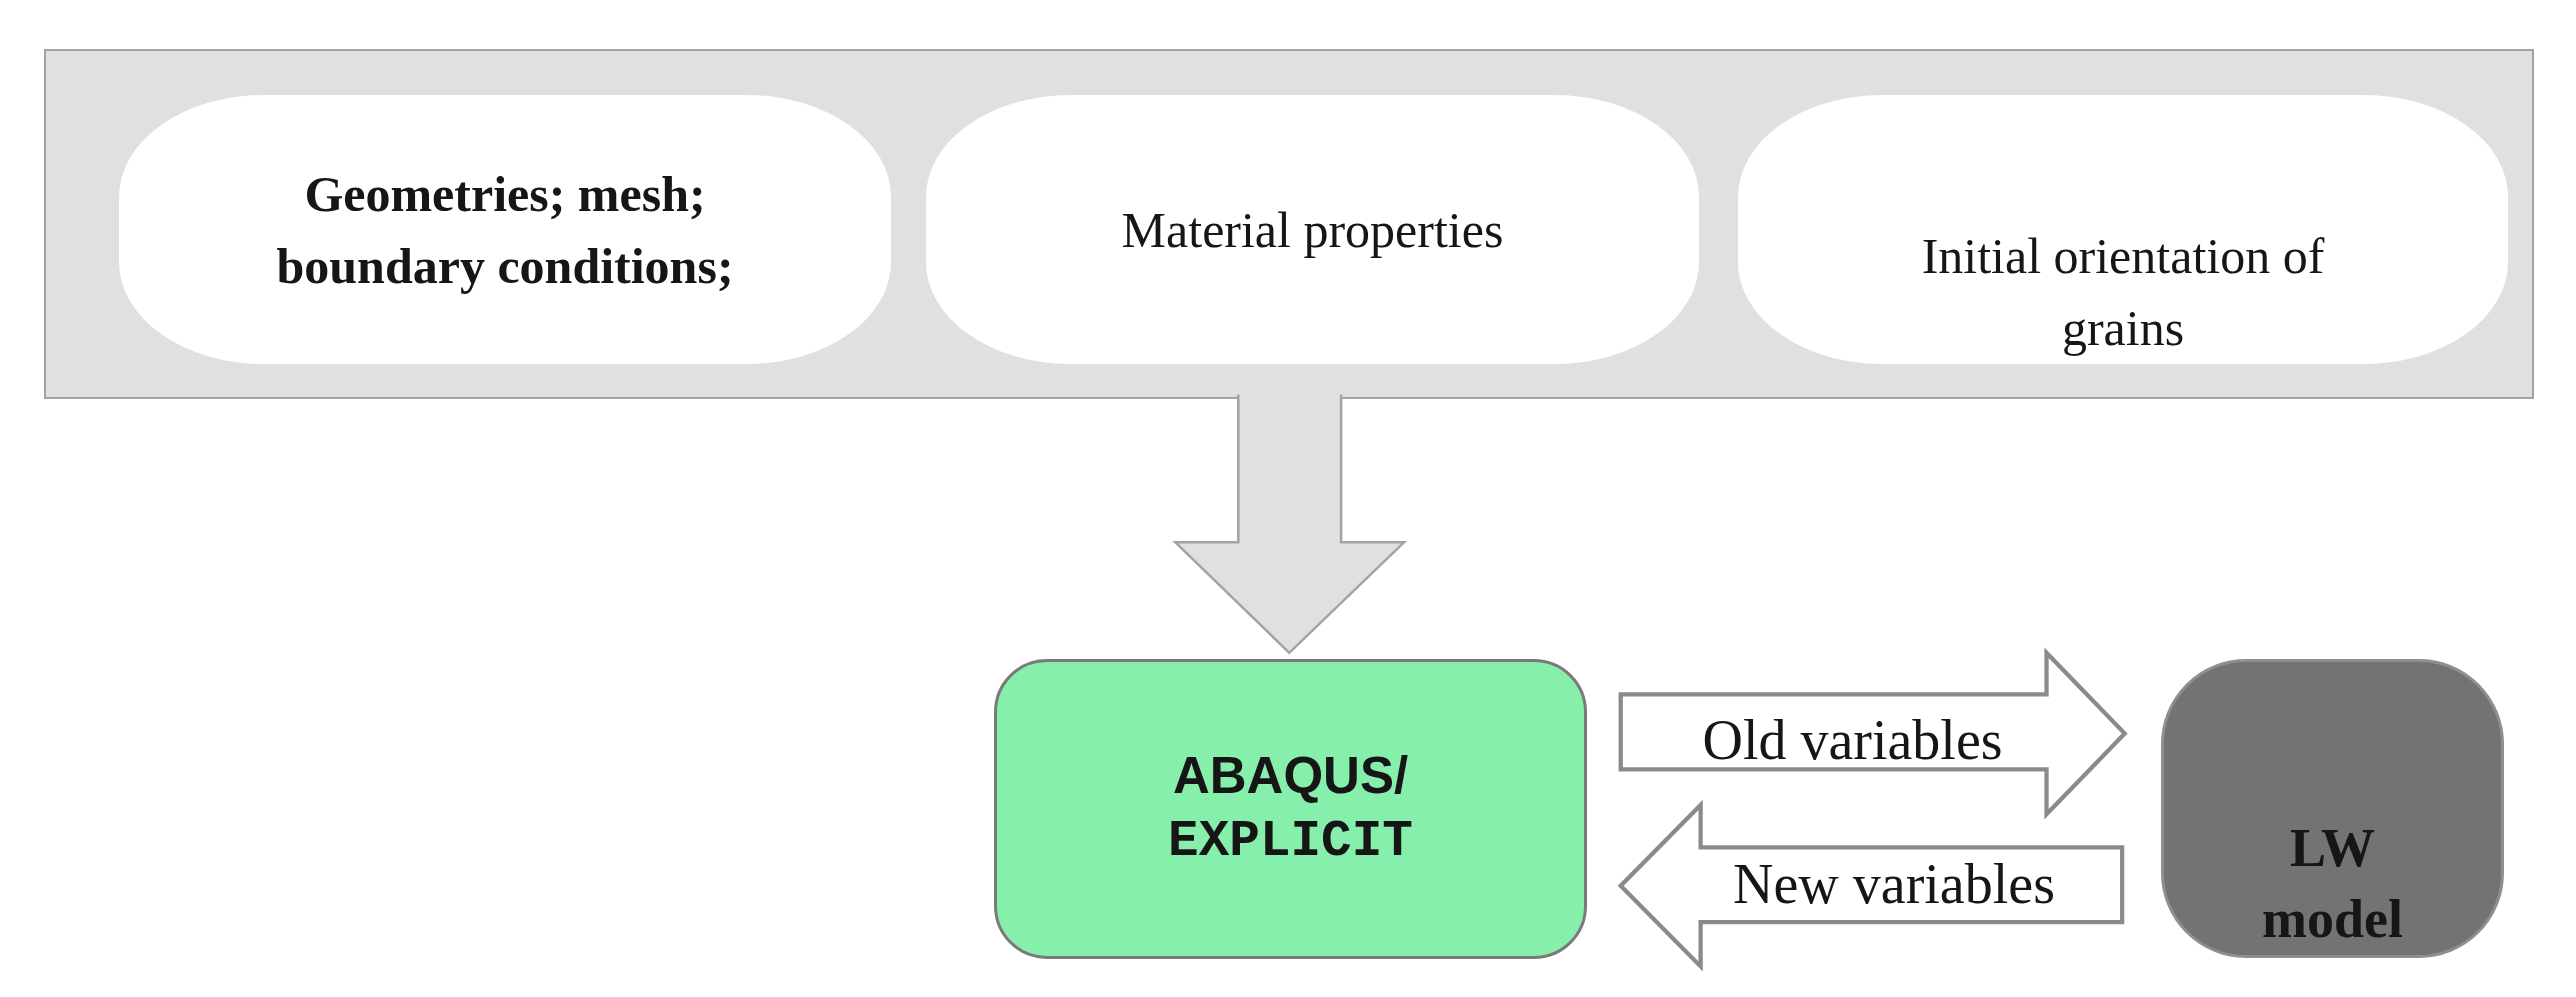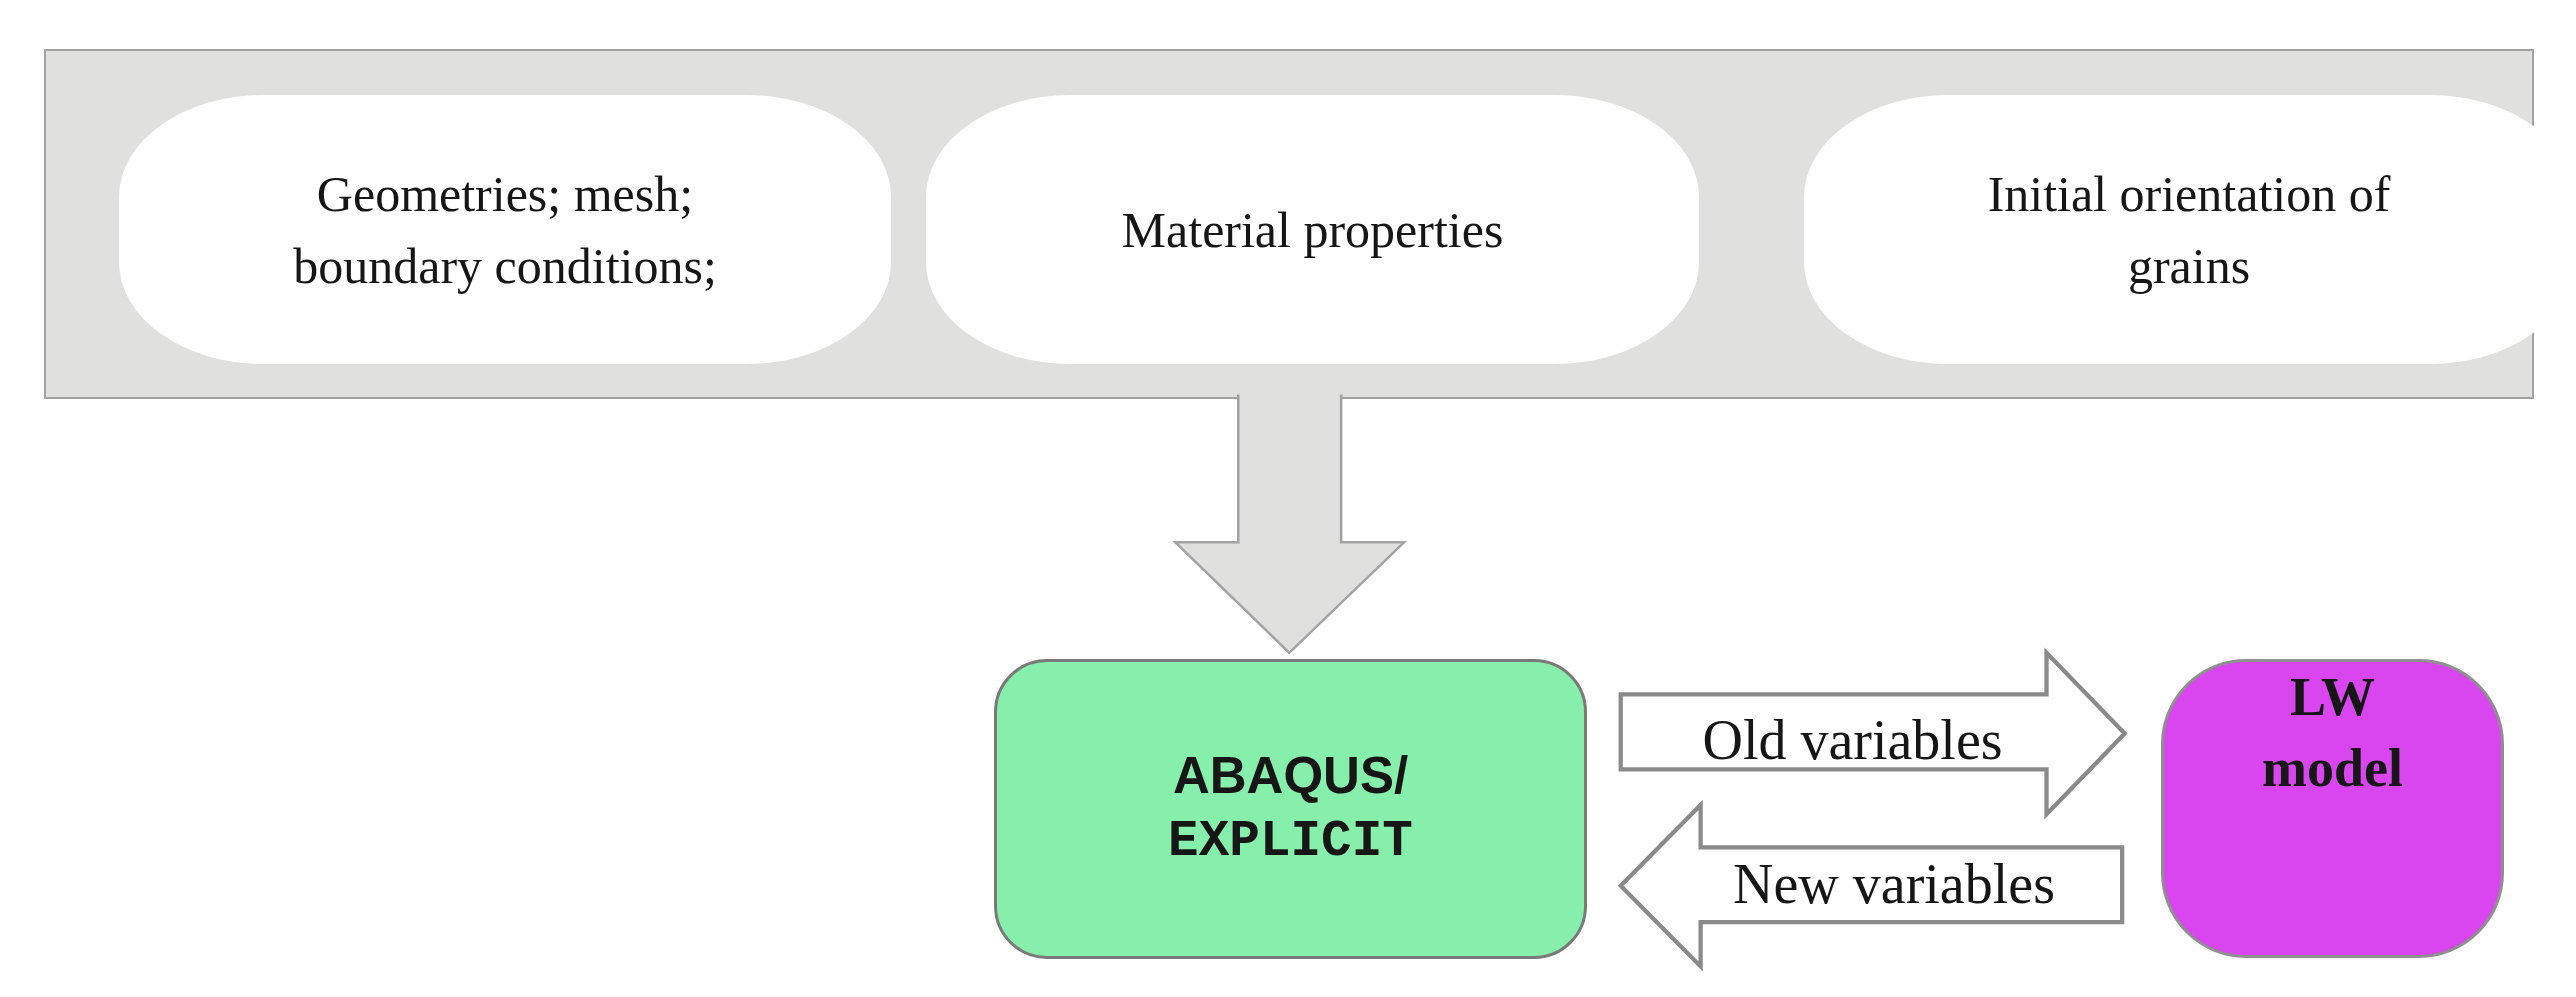--- a/index.html
+++ b/index.html
@@ -34,23 +34,23 @@
     border-radius: 144px / 102px;
     display: flex;
     flex-direction: column;
     align-items: center;
     justify-content: center;
     text-align: center;
     font-size: 50px;
     line-height: 72px;
     white-space: nowrap;
   }
-  .pill-1 { left: 119px;  width: 772px; }
+  .pill-1 { left: 119px;  width: 772px; font-weight: bold; }
   .pill-2 { left: 926px; width: 773px; }
-  .pill-3 { left: 1804px; width: 770px; }
+  .pill-3 { left: 1738px; width: 770px; justify-content: flex-end; }
 
   
   .arrow-layer {
     position: absolute;
     left: 0; top: 0;
     width: 2576px; height: 998px;
     pointer-events: none;
   }
 
   
@@ -80,27 +80,27 @@
     font-size: 51px;
     line-height: 66px;
   }
 
   
   .model-box {
     position: absolute;
     left: 2161px; top: 659px;
     width: 343px; height: 299px;
     box-sizing: border-box;
-    background: #d946ef;
+    background: #737373;
     border: 3.4px solid #8f8f8f;
     border-radius: 85px;
     display: flex;
     flex-direction: column;
     align-items: center;
-    justify-content: flex-start;
+    justify-content: flex-end;
     text-align: center;
     font-weight: bold;
     font-size: 54px;
     line-height: 71px;
   }
 
   
   .flow-label {
     position: absolute;
     display: flex;

